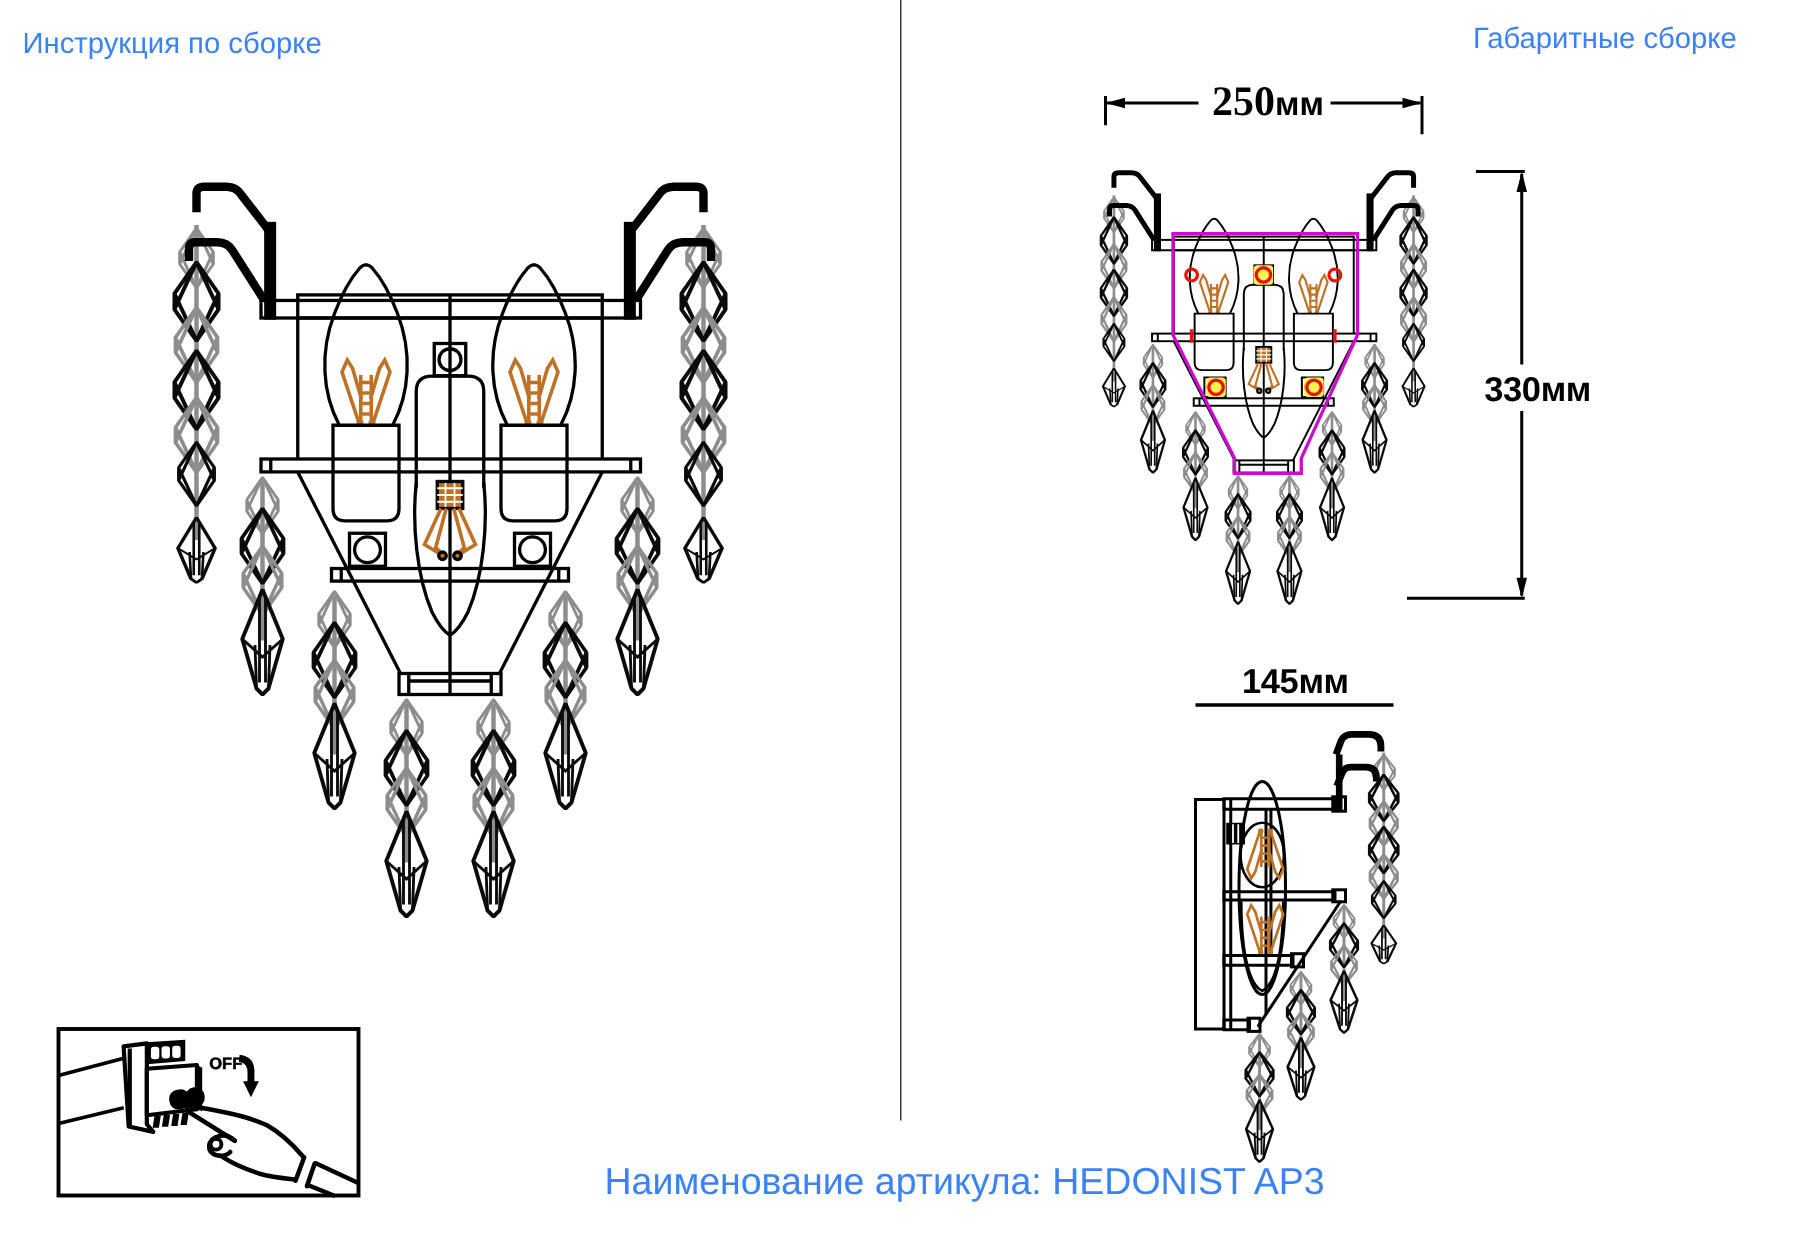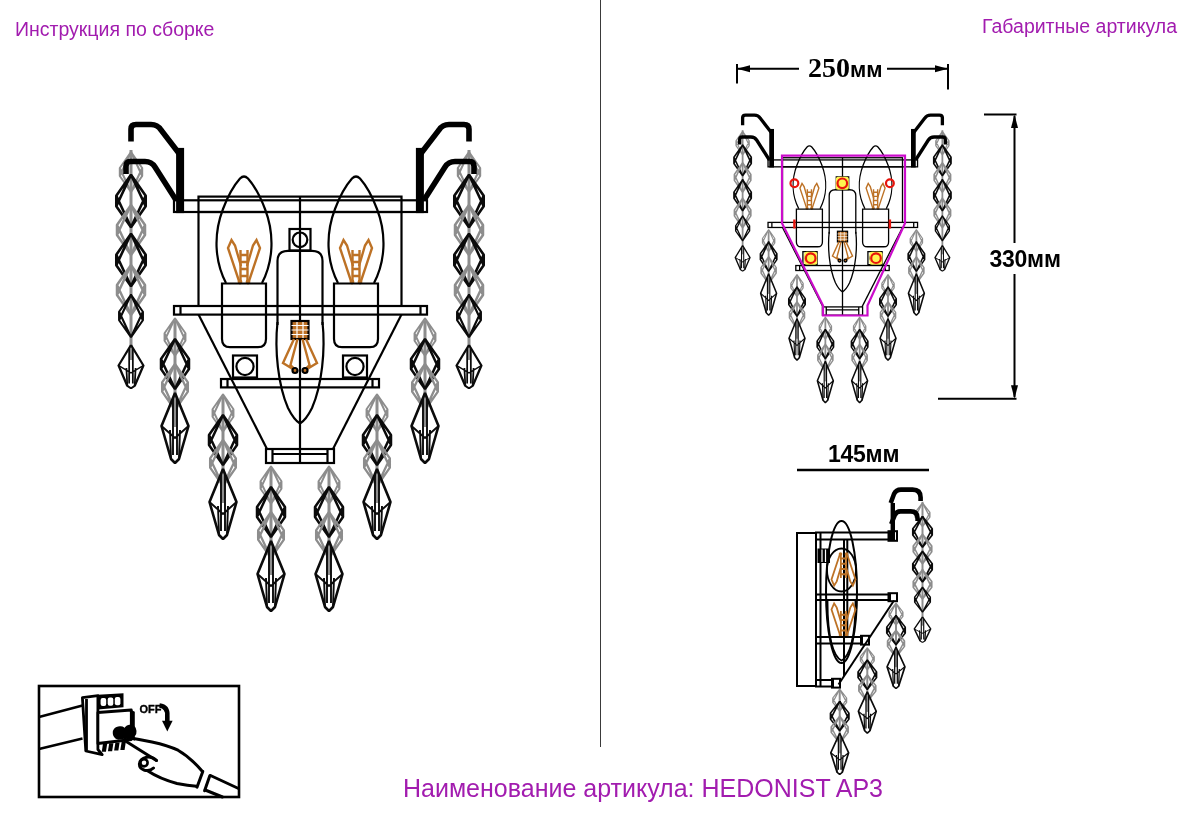--- a/index.html
+++ b/index.html
@@ -1,27 +1,27 @@
 <!DOCTYPE html>
 <html><head>
 <meta charset="utf-8">
 <style>
 html,body{margin:0;padding:0;background:#fff;}
 body{width:1200px;height:827px;position:relative;font-family:"Liberation Sans",sans-serif;overflow:hidden;}
-.txt{position:absolute;color:#a21caf;white-space:nowrap;}
+.txt{position:absolute;color:#3b82f6;white-space:nowrap;}
 svg{position:absolute;left:0;top:0;}
 </style>
 </head>
 <body>
 
 <div style="position:absolute;left:600px;top:0;width:1px;height:747px;background:#3a3a3a"></div>
 
 <div class="txt" style="left:15px;top:18px;font-size:19.5px">Инструкция по сборке</div>
 
-<div class="txt" style="left:982px;top:15px;font-size:19.5px">Габаритные артикула</div>
+<div class="txt" style="left:982px;top:15px;font-size:19.5px">Габаритные сборке</div>
 
 <div class="txt" style="left:403px;top:774px;font-size:25px">Наименование артикула: HEDONIST AP3</div>
 <svg width="1200" height="827" viewBox="0 0 1200 827">
 <defs>
 
 <g id="bc">
 <path d="M0,-25 L14,-5 L14,5 L0,25 L-14,5 L-14,-5 Z M0,-25 L-14,5 M0,-25 L14,5 M0,25 L-14,-5 M0,25 L14,-5" fill="none" stroke="currentColor" stroke-width="2.5" stroke-linejoin="bevel"></path>
 </g>
 
 <g id="drop">

